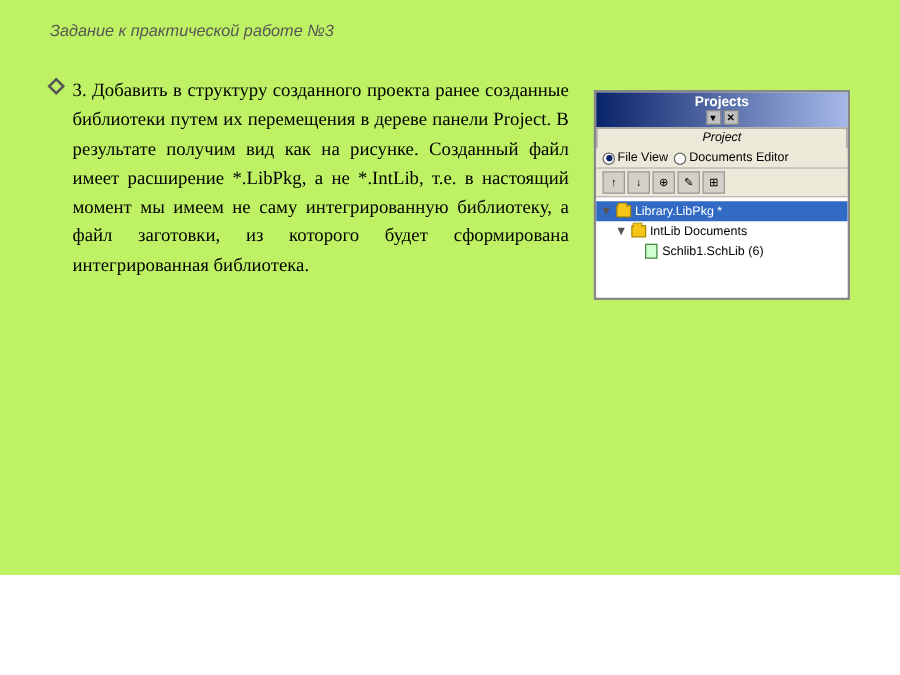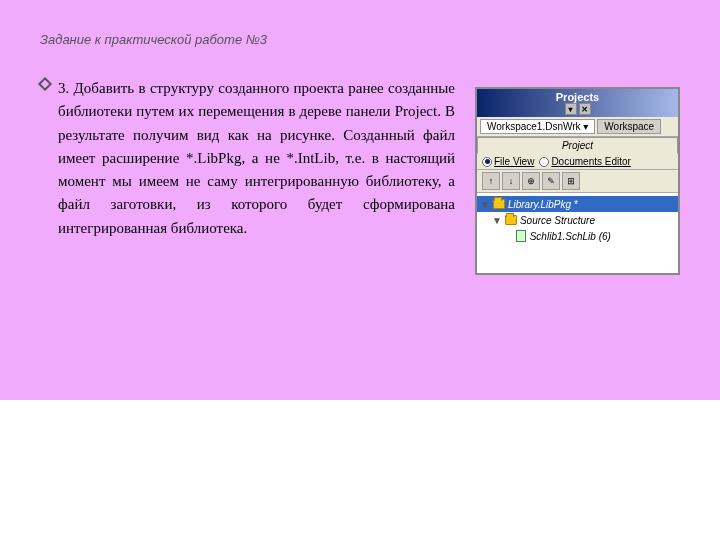--- a/index.html
+++ b/index.html
@@ -8,23 +8,23 @@
       font-family: 'Times New Roman', Times, serif;
       font-size: 15px;
       width: 720px;
       height: 540px;
       overflow: hidden;
       position: relative;
     }
 
     .slide-container {
       width: 720px;
-      height: 400px;
-      background: #f0abfc;
-      padding: 32px 40px 30px 40px;
+      height: 460px;
+      background: #bef264;
+      padding: 17px 40px 30px 40px;
       position: relative;
     }
 
     .slide-title {
       font-size: 13px;
       color: #555;
       font-style: italic;
       margin-bottom: 30px;
       font-family: Arial, sans-serif;
     }
@@ -159,21 +159,20 @@
       padding: 2px 5px;
       font-size: 10px;
       background: #ece9d8;
       border-bottom: 1px solid #aaa;
     }
 
     .radio-option {
       display: flex;
       align-items: center;
       gap: 2px;
-      text-decoration: underline;
     }
 
     .radio-dot {
       width: 10px;
       height: 10px;
       border-radius: 50%;
       border: 1px solid #666;
       background: #fff;
       display: flex;
       align-items: center;
@@ -295,21 +294,20 @@
     .file-sch-icon {
       width: 10px;
       height: 12px;
       background: #fff;
       border: 1px solid #666;
       position: relative;
     }
 
     .tree-label {
       font-size: 10px;
-      font-style: italic;
     }
   </style>
 </head>
 <body>
 
 <div class="slide-container">
 
   <div class="slide-title">Задание к практической работе №3</div>
 
   <div class="content-area">
@@ -324,28 +322,20 @@
     <div class="projects-panel">
 
       <div class="panel-titlebar">
         <span>Projects</span>
         <div class="panel-titlebar-controls">
           <div class="panel-titlebar-btn">▾</div>
           <div class="panel-titlebar-btn">✕</div>
         </div>
       </div>
 
-      <div class="panel-workspace-tabs">
-        <div class="ws-tab active">
-          <span>Workspace1.DsnWrk ▾</span>
-        </div>
-        <div class="ws-tab">
-          <span>Workspace</span>
-        </div>
-      </div>
 
       <div class="panel-tabs">
         <div class="panel-tab active">Project</div>
       </div>
 
       <div class="panel-view-row">
         <div class="radio-option">
           <div class="radio-dot selected"></div>
           <span>File View</span>
         </div>
@@ -372,21 +362,21 @@
           </span>
           <span class="tree-label">Library.LibPkg *</span>
         </div>
 
         <div class="tree-item">
           <span class="tree-indent"></span>
           <span class="tree-expand">▼</span>
           <span class="tree-icon">
             <div class="folder-icon"></div>
           </span>
-          <span class="tree-label">Source Structure</span>
+          <span class="tree-label">IntLib Documents</span>
         </div>
 
 
         <div class="tree-item">
           <span class="tree-indent"></span>
           <span class="tree-indent"></span>
           <span class="tree-expand" style="visibility:hidden;">▶</span>
           <span class="tree-icon">
             <div class="file-sch-icon" style="background:#d0ffd0; border-color:#448844;"></div>
           </span>

